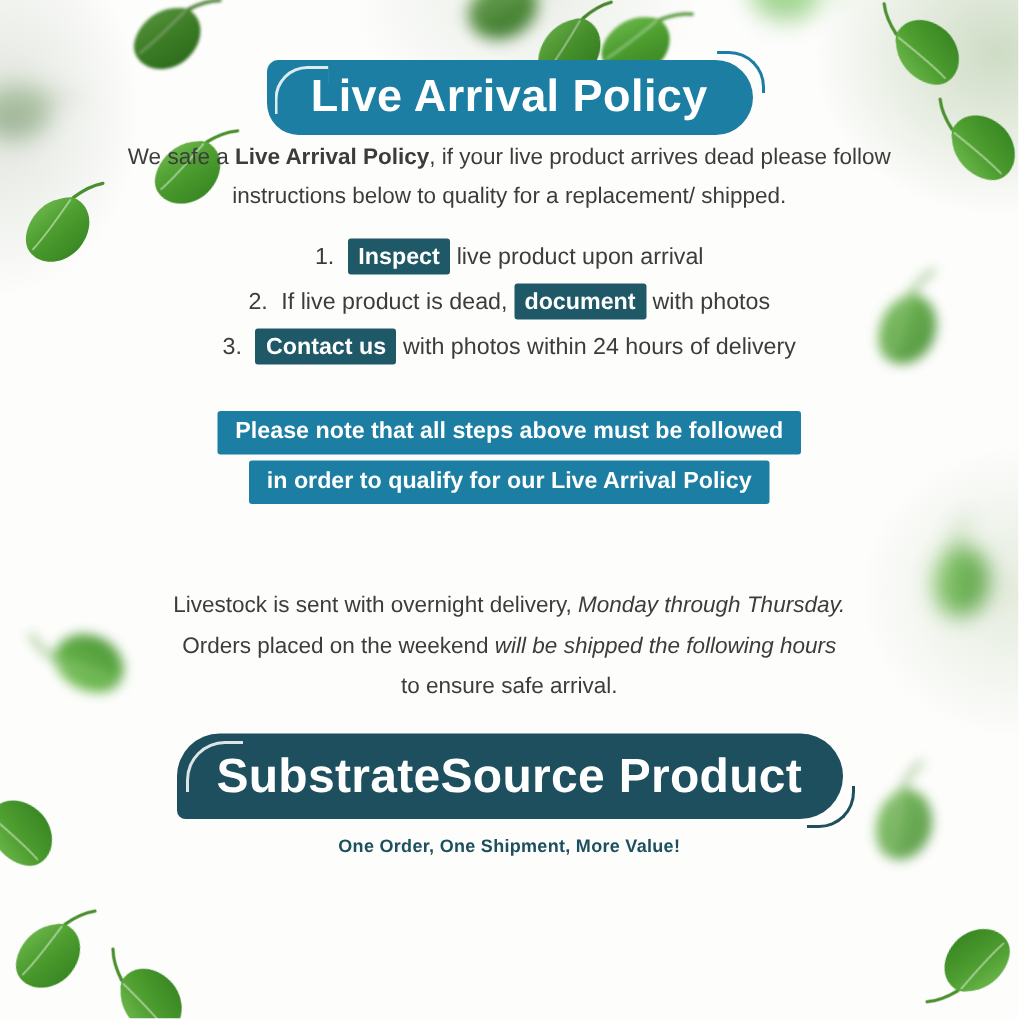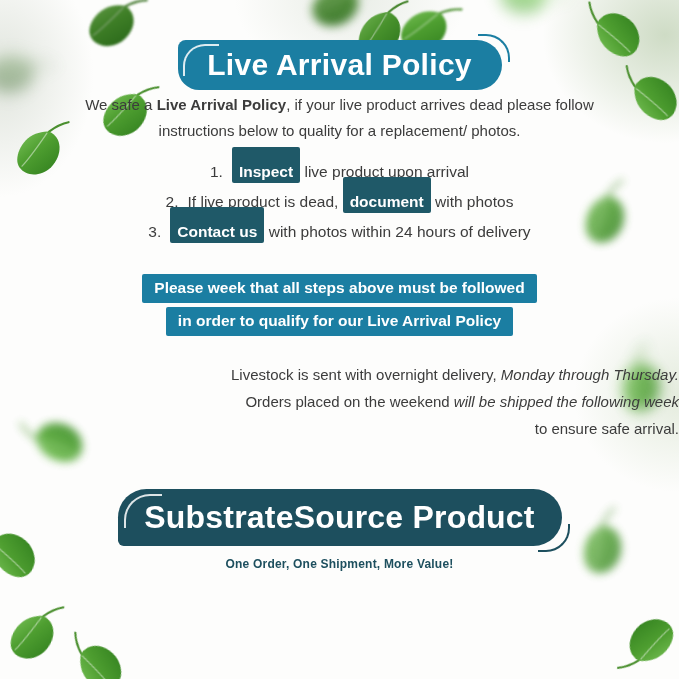--- a/index.html
+++ b/index.html
@@ -39,25 +39,25 @@
              border-bottom-right-radius:24px; }
 
   
   .textblock { position:absolute; left:0; width:679px; text-align:center;
                color:#3c3c3c; font-size:15px; }
   .intro   { top:92px;  line-height:26px; }
   .steps   { top:161px; line-height:22px; font-size:15.5px; }
   .steps .step { margin-bottom:8px; }
   .step-number { margin-right:9px; }
   .hl { background:#1f5968; color:#fff; font-weight:bold;
-        padding:16px 7px 3px; border-radius:2px; }
+        padding:4px 7px 3px; border-radius:2px; }
   .notes { top:272px; }
   .note-line { display:inline-block; background:#1b7ea2; color:#fff; font-weight:bold;
                font-size:15.5px; padding:5px 12px 6px; margin:2px 0; border-radius:2px; }
-  .shipping { top:361px; line-height:27px;text-align:right; }
+  .shipping { top:390px; line-height:27px; }
   .tagline  { top:557px; font-size:12px; font-weight:bold; color:#1d4f5e; letter-spacing:.2px; }
   .body2    { top:593px; line-height:25px; font-size:15.5px; }
   .b { font-weight:bold; }
   .i { font-style:italic; }
 </style>
 </head>
 <body>
 
 <div class="canvas">
 
@@ -132,37 +132,37 @@
     </svg>
 
   <div class="content">
 
     <div class="banner banner1">
       <span>Live Arrival Policy</span>
     </div>
 
     <div class="textblock intro">
       <div><span>We safe a </span><span class="b">Live Arrival Policy</span><span>, if your live product arrives dead please follow</span></div>
-      <div>instructions below to quality for a replacement/ photos.</div>
+      <div>instructions below to quality for a replacement/ shipped.</div>
     </div>
 
     <div class="textblock steps">
       <div class="step"><span class="step-number">1.</span><span></span><span class="hl">Inspect</span><span> live product upon arrival</span></div>
       <div class="step"><span class="step-number">2.</span><span>If live product is dead, </span><span class="hl">document</span><span> with photos</span></div>
       <div class="step"><span class="step-number">3.</span><span></span><span class="hl">Contact us</span><span> with photos within 24 hours of delivery</span></div>
     </div>
 
     <div class="textblock notes">
-      <div><span class="note-line">Please week that all steps above must be followed</span></div>
+      <div><span class="note-line">Please note that all steps above must be followed</span></div>
       <div><span class="note-line">in order to qualify for our Live Arrival Policy</span></div>
     </div>
 
     <div class="textblock shipping">
       <div><span>Livestock is sent with overnight delivery, </span><span class="i">Monday through Thursday.</span></div>
-      <div><span>Orders placed on the weekend </span><span class="i">will be shipped the following week</span></div>
+      <div><span>Orders placed on the weekend </span><span class="i">will be shipped the following hours</span></div>
       <div>to ensure safe arrival.</div>
     </div>
 
     <div class="banner banner2">
       <span>SubstrateSource Product</span>
     </div>
 
     <div class="textblock tagline">One Order, One Shipment, More Value!</div>
 
 

